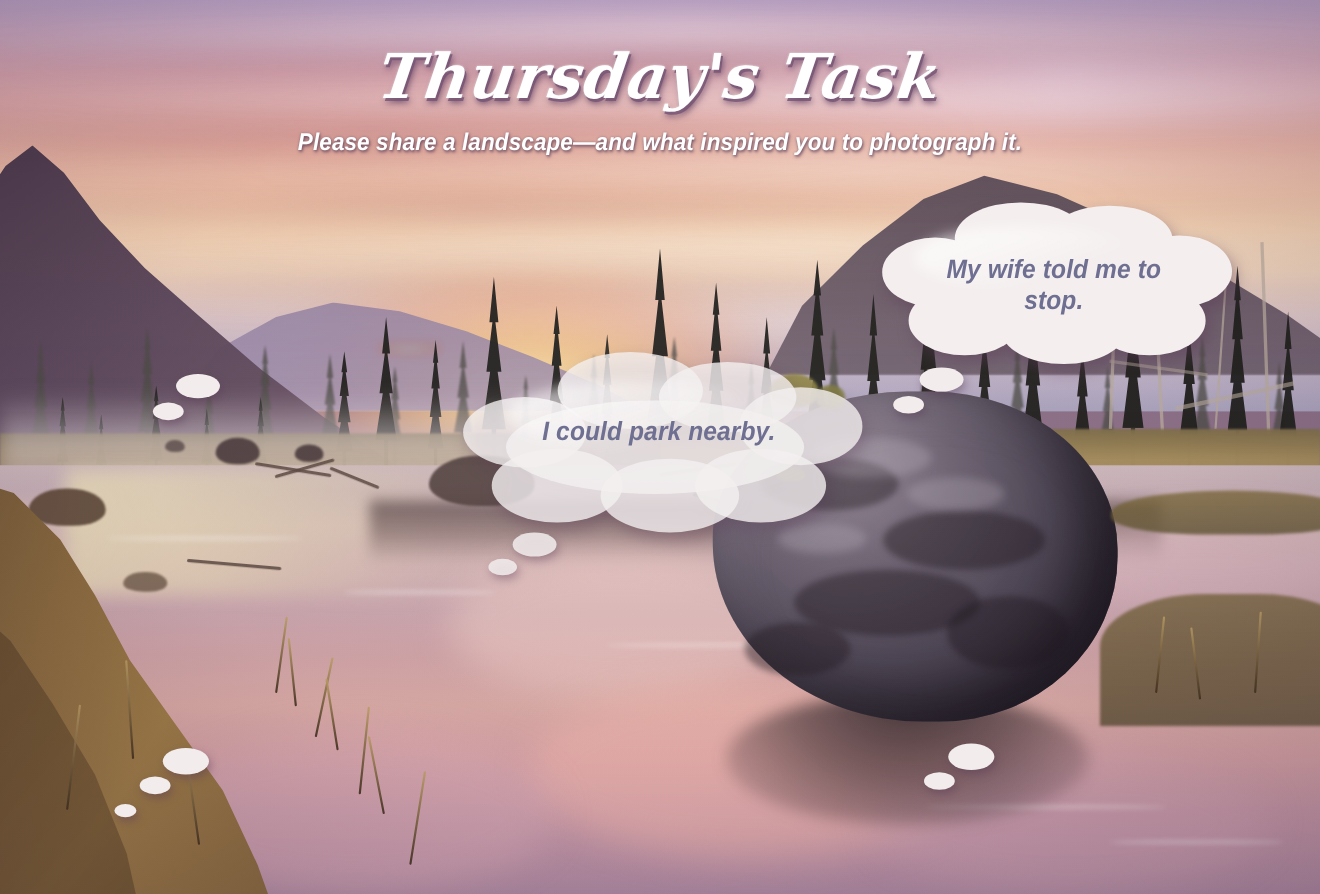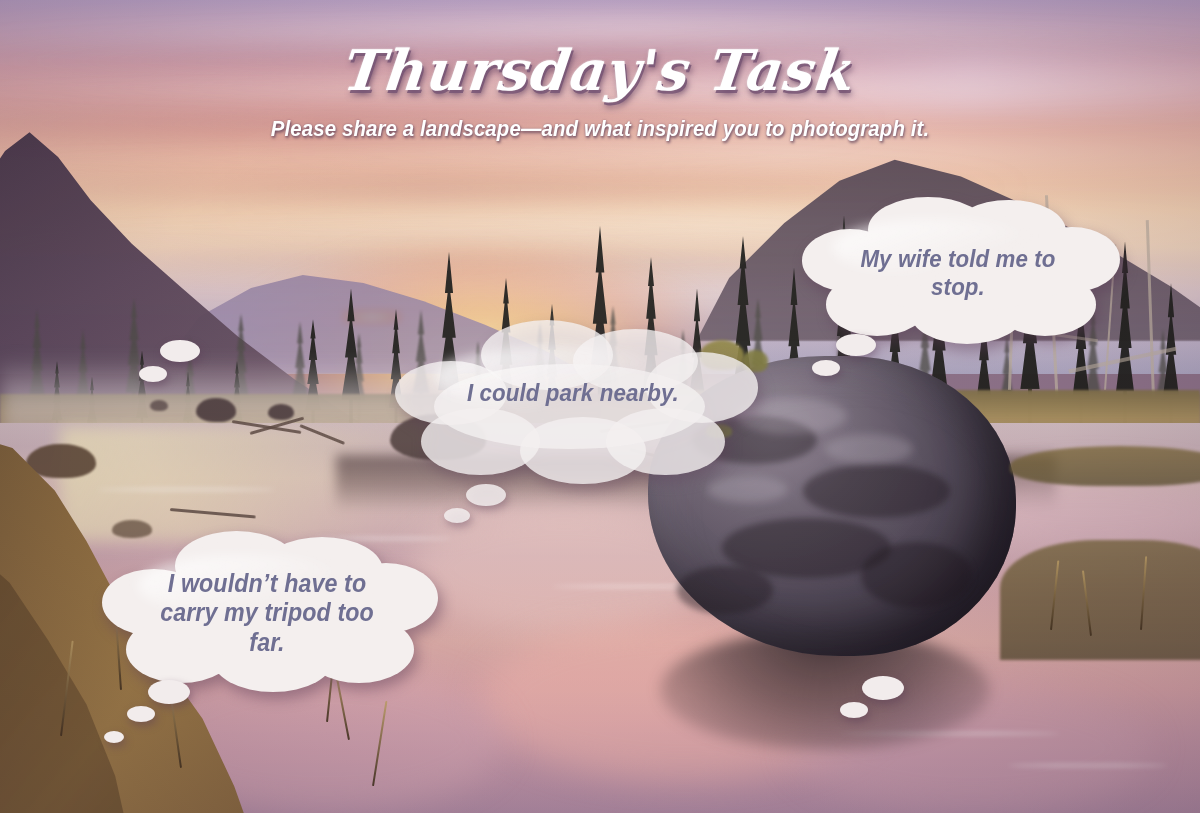--- a/index.html
+++ b/index.html
@@ -579,68 +579,54 @@
 
     <div class="grade"></div>
   </div>
 
   <div class="title">Thursday's Task</div>
   <div class="subtitle">Please share a landscape—and what inspired you to photograph it.</div>
 
   <div class="dot" style="left:160px; top:340px; width:40px; height:22px;"></div>
   <div class="dot" style="left:139px; top:366px; width:28px; height:16px;"></div>
 
-  <div class="bubble solid" style="left:808px; top:205px; width:300px; height:136px; font-size:24px;">
+  <div class="bubble solid" style="left:808px; top:192px; width:300px; height:136px; font-size:24px;">
     <div class="lobes">
       <div class="lobe" style="left:20%;  top:-6%;  width:40%; height:48%;"></div>
       <div class="lobe" style="left:48%;  top:-4%;  width:38%; height:46%;"></div>
       <div class="lobe" style="left:-2%;  top:18%;  width:32%; height:46%;"></div>
       <div class="lobe" style="left:72%;  top:16%;  width:32%; height:48%;"></div>
       <div class="lobe" style="left:6%;   top:50%;  width:34%; height:46%;"></div>
       <div class="lobe" style="left:34%;  top:56%;  width:38%; height:46%;"></div>
       <div class="lobe" style="left:62%;  top:50%;  width:34%; height:46%;"></div>
       <div class="lobe" style="left:10%;  top:20%;  width:80%; height:58%;"></div>
     </div>
     <div class="sheen"></div>
     <div class="txt">My wife told me to stop.</div>
   </div>
   <div class="dot" style="left:836px; top:334px; width:40px; height:22px;"></div>
   <div class="dot" style="left:812px; top:360px; width:28px; height:16px;"></div>
 
-  <div class="bubble glassy" style="left:408px; top:332px; width:330px; height:146px; font-size:24px;justify-content:center;">
+  <div class="bubble glassy" style="left:434px; top:332px; width:330px; height:146px; font-size:24px;justify-content:center;">
     <div class="lobes">
       <div class="lobe" style="left:22%;  top:-8%;  width:40%; height:48%;"></div>
       <div class="lobe" style="left:50%;  top:-2%;  width:38%; height:44%;"></div>
       <div class="lobe" style="left:-4%;  top:20%;  width:34%; height:44%;"></div>
       <div class="lobe" style="left:72%;  top:14%;  width:34%; height:48%;"></div>
       <div class="lobe" style="left:4%;   top:52%;  width:36%; height:46%;"></div>
       <div class="lobe" style="left:34%;  top:58%;  width:38%; height:46%;"></div>
       <div class="lobe" style="left:60%;  top:52%;  width:36%; height:46%;"></div>
       <div class="lobe" style="left:8%;   top:22%;  width:82%; height:58%;"></div>
     </div>
     <div class="sheen"></div>
     <div class="txt" style="margin-top:-24px;">I could park nearby.</div>
   </div>
   <div class="dot glassy" style="left:466px; top:484px; width:40px; height:22px;"></div>
   <div class="dot glassy" style="left:444px; top:508px; width:26px; height:15px;"></div>
 
-  <div class="bubble solid" style="left:114px; top:540px; width:306px; height:146px;">
-    <div class="lobes">
-      <div class="lobe" style="left:20%;  top:-6%;  width:40%; height:48%;"></div>
-      <div class="lobe" style="left:48%;  top:-2%;  width:40%; height:46%;"></div>
-      <div class="lobe" style="left:-4%;  top:20%;  width:34%; height:46%;"></div>
-      <div class="lobe" style="left:72%;  top:16%;  width:34%; height:48%;"></div>
-      <div class="lobe" style="left:4%;   top:52%;  width:36%; height:46%;"></div>
-      <div class="lobe" style="left:32%;  top:58%;  width:40%; height:46%;"></div>
-      <div class="lobe" style="left:62%;  top:52%;  width:36%; height:46%;"></div>
-      <div class="lobe" style="left:8%;   top:22%;  width:82%; height:58%;"></div>
-    </div>
-    <div class="sheen"></div>
-    <div class="txt">I wouldn’t have to carry my tripod too far.</div>
-  </div>
   <div class="dot" style="left:148px; top:680px; width:42px; height:24px;"></div>
   <div class="dot" style="left:127px; top:706px; width:28px; height:16px;"></div>
   <div class="dot" style="left:104px; top:731px; width:20px; height:12px;"></div>
 
   <div class="dot" style="left:862px; top:676px; width:42px; height:24px;"></div>
   <div class="dot" style="left:840px; top:702px; width:28px; height:16px;"></div>
 
 </div>
 
 </body></html>

